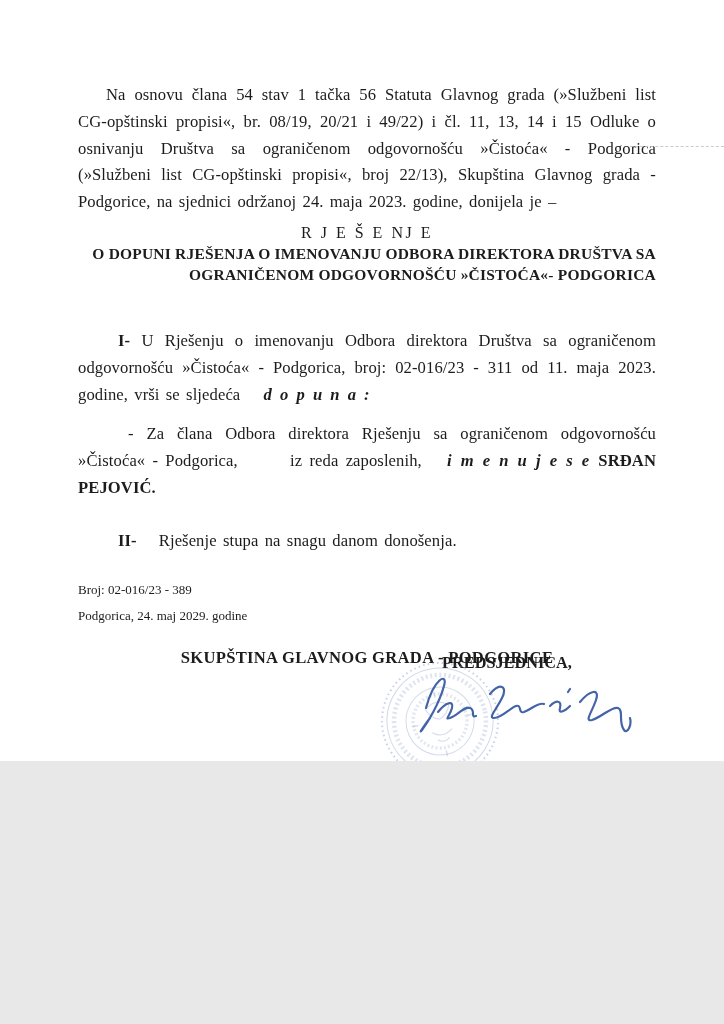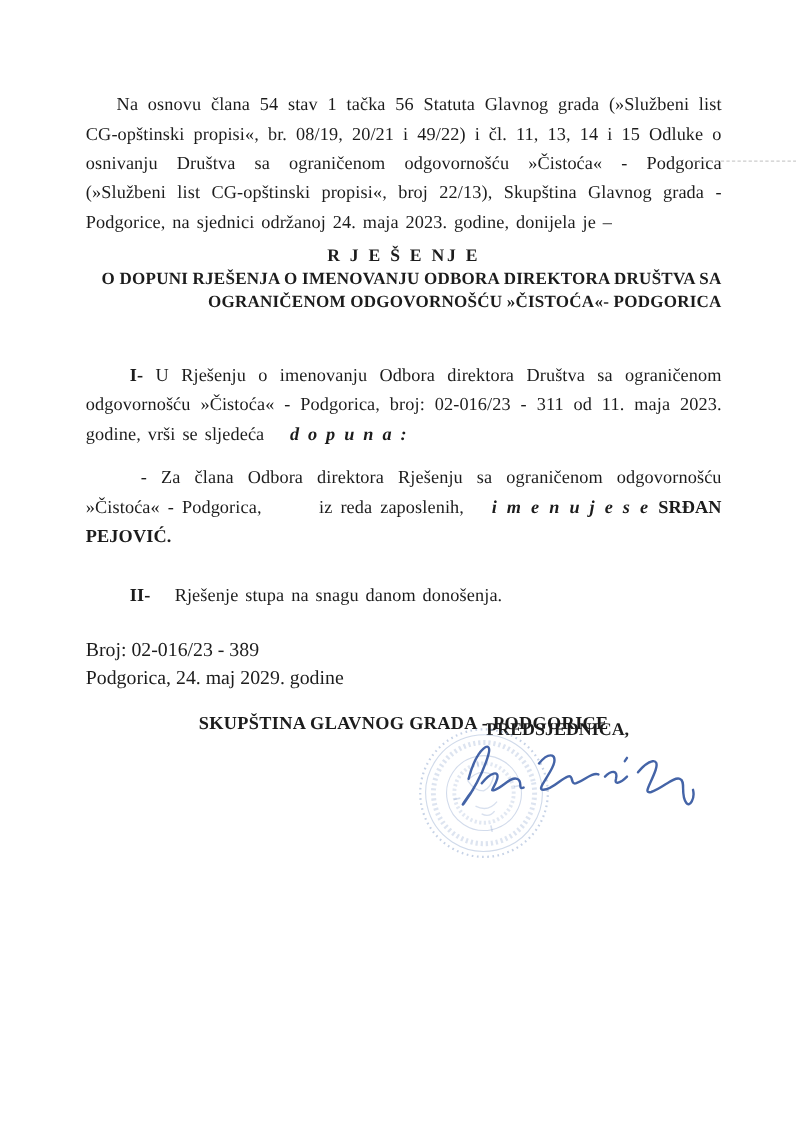--- a/index.html
+++ b/index.html
@@ -1,47 +1,47 @@
 <!DOCTYPE html>
 <html><head>
 <meta charset="utf-8">
 <style>
   html,body{margin:0;padding:0;background:#e8e8e8;}
   .page{
     position:relative;
-    width:724px;height:1024px;
+    width:724px;height:761px;
     background:var(--paper,#ffffff);
     margin:0 auto;
     font-family:"Liberation Serif", serif;
     color:var(--ink,#1c1c1c);
     overflow:hidden;
     box-shadow:0 0 4px rgba(0,0,0,.15);
   }
   .content{
     position:absolute;left:78px;top:82px;width:578px;
   }
   p{margin:0;}
   .body-text{
     font-size:16.6px;line-height:26.8px;
     text-align:justify;
     letter-spacing:.1px;
     word-spacing:2px;
   }
   .intro{text-indent:28px;}
   .title-block{text-align:center;margin-top:7px;}
   .title-main{
-    font-weight:bold;font-size:16px;letter-spacing:2.5px;line-height:20px;
+    font-weight:normal;font-size:16px;letter-spacing:2.5px;line-height:20px;
   }
   .title-sub{
     font-weight:bold;font-size:15.5px;line-height:21.5px;letter-spacing:.2px;text-align:right;
   }
   .sec1{margin-top:42px;text-indent:40px;}
   .item{margin-top:13px;text-indent:50px;}
   .sec2{margin-top:26px;text-indent:40px;text-align:left;}
-  .broj-block{margin-top:22px;font-size:18px;line-height:26px;text-align:left;}
+  .broj-block{margin-top:22px;font-size:13px;line-height:26px;text-align:left;}
   .assembly{
     margin-top:19px;text-align:center;font-weight:bold;
     font-size:16.6px;letter-spacing:.3px;
   }
   .bold{font-weight:bold;}
   .italic{margin-left:45px;}
   .bold-italic{font-weight:bold;font-style:italic;margin-left:17px;}
   .spaced{letter-spacing:1px;}
   .marker{font-weight:bold;}
   .marker-ii{font-weight:bold;margin-right:22px;}

